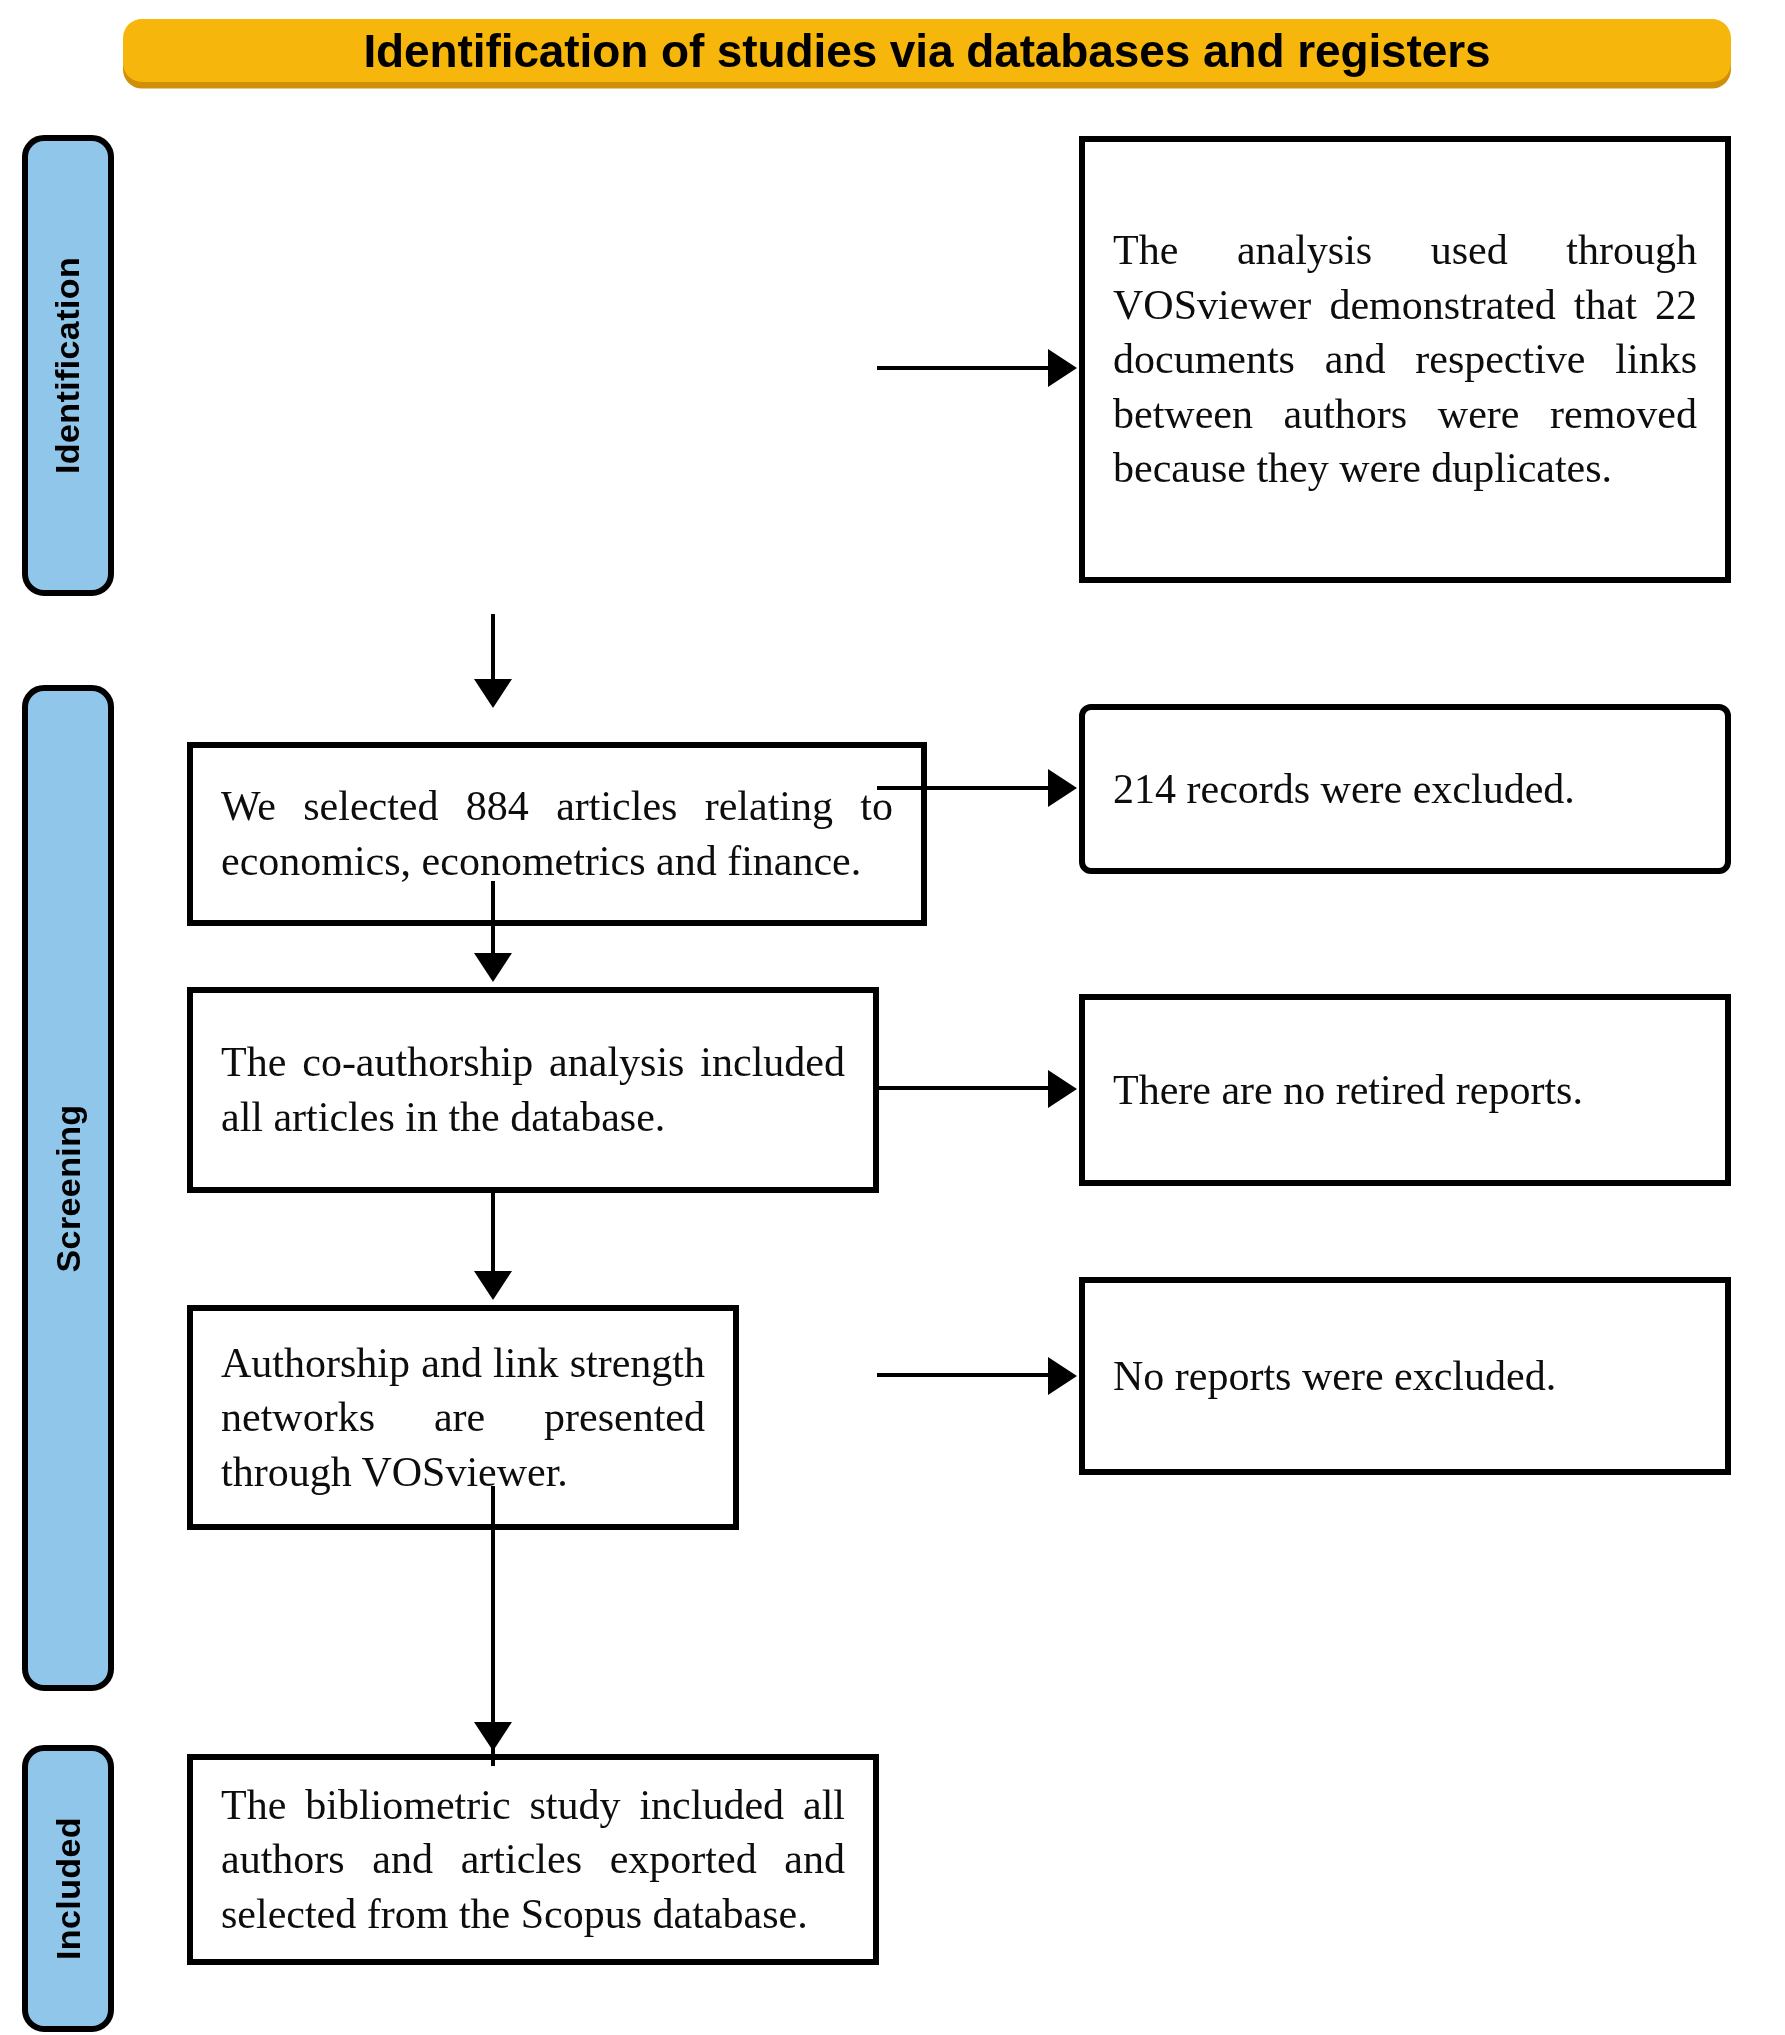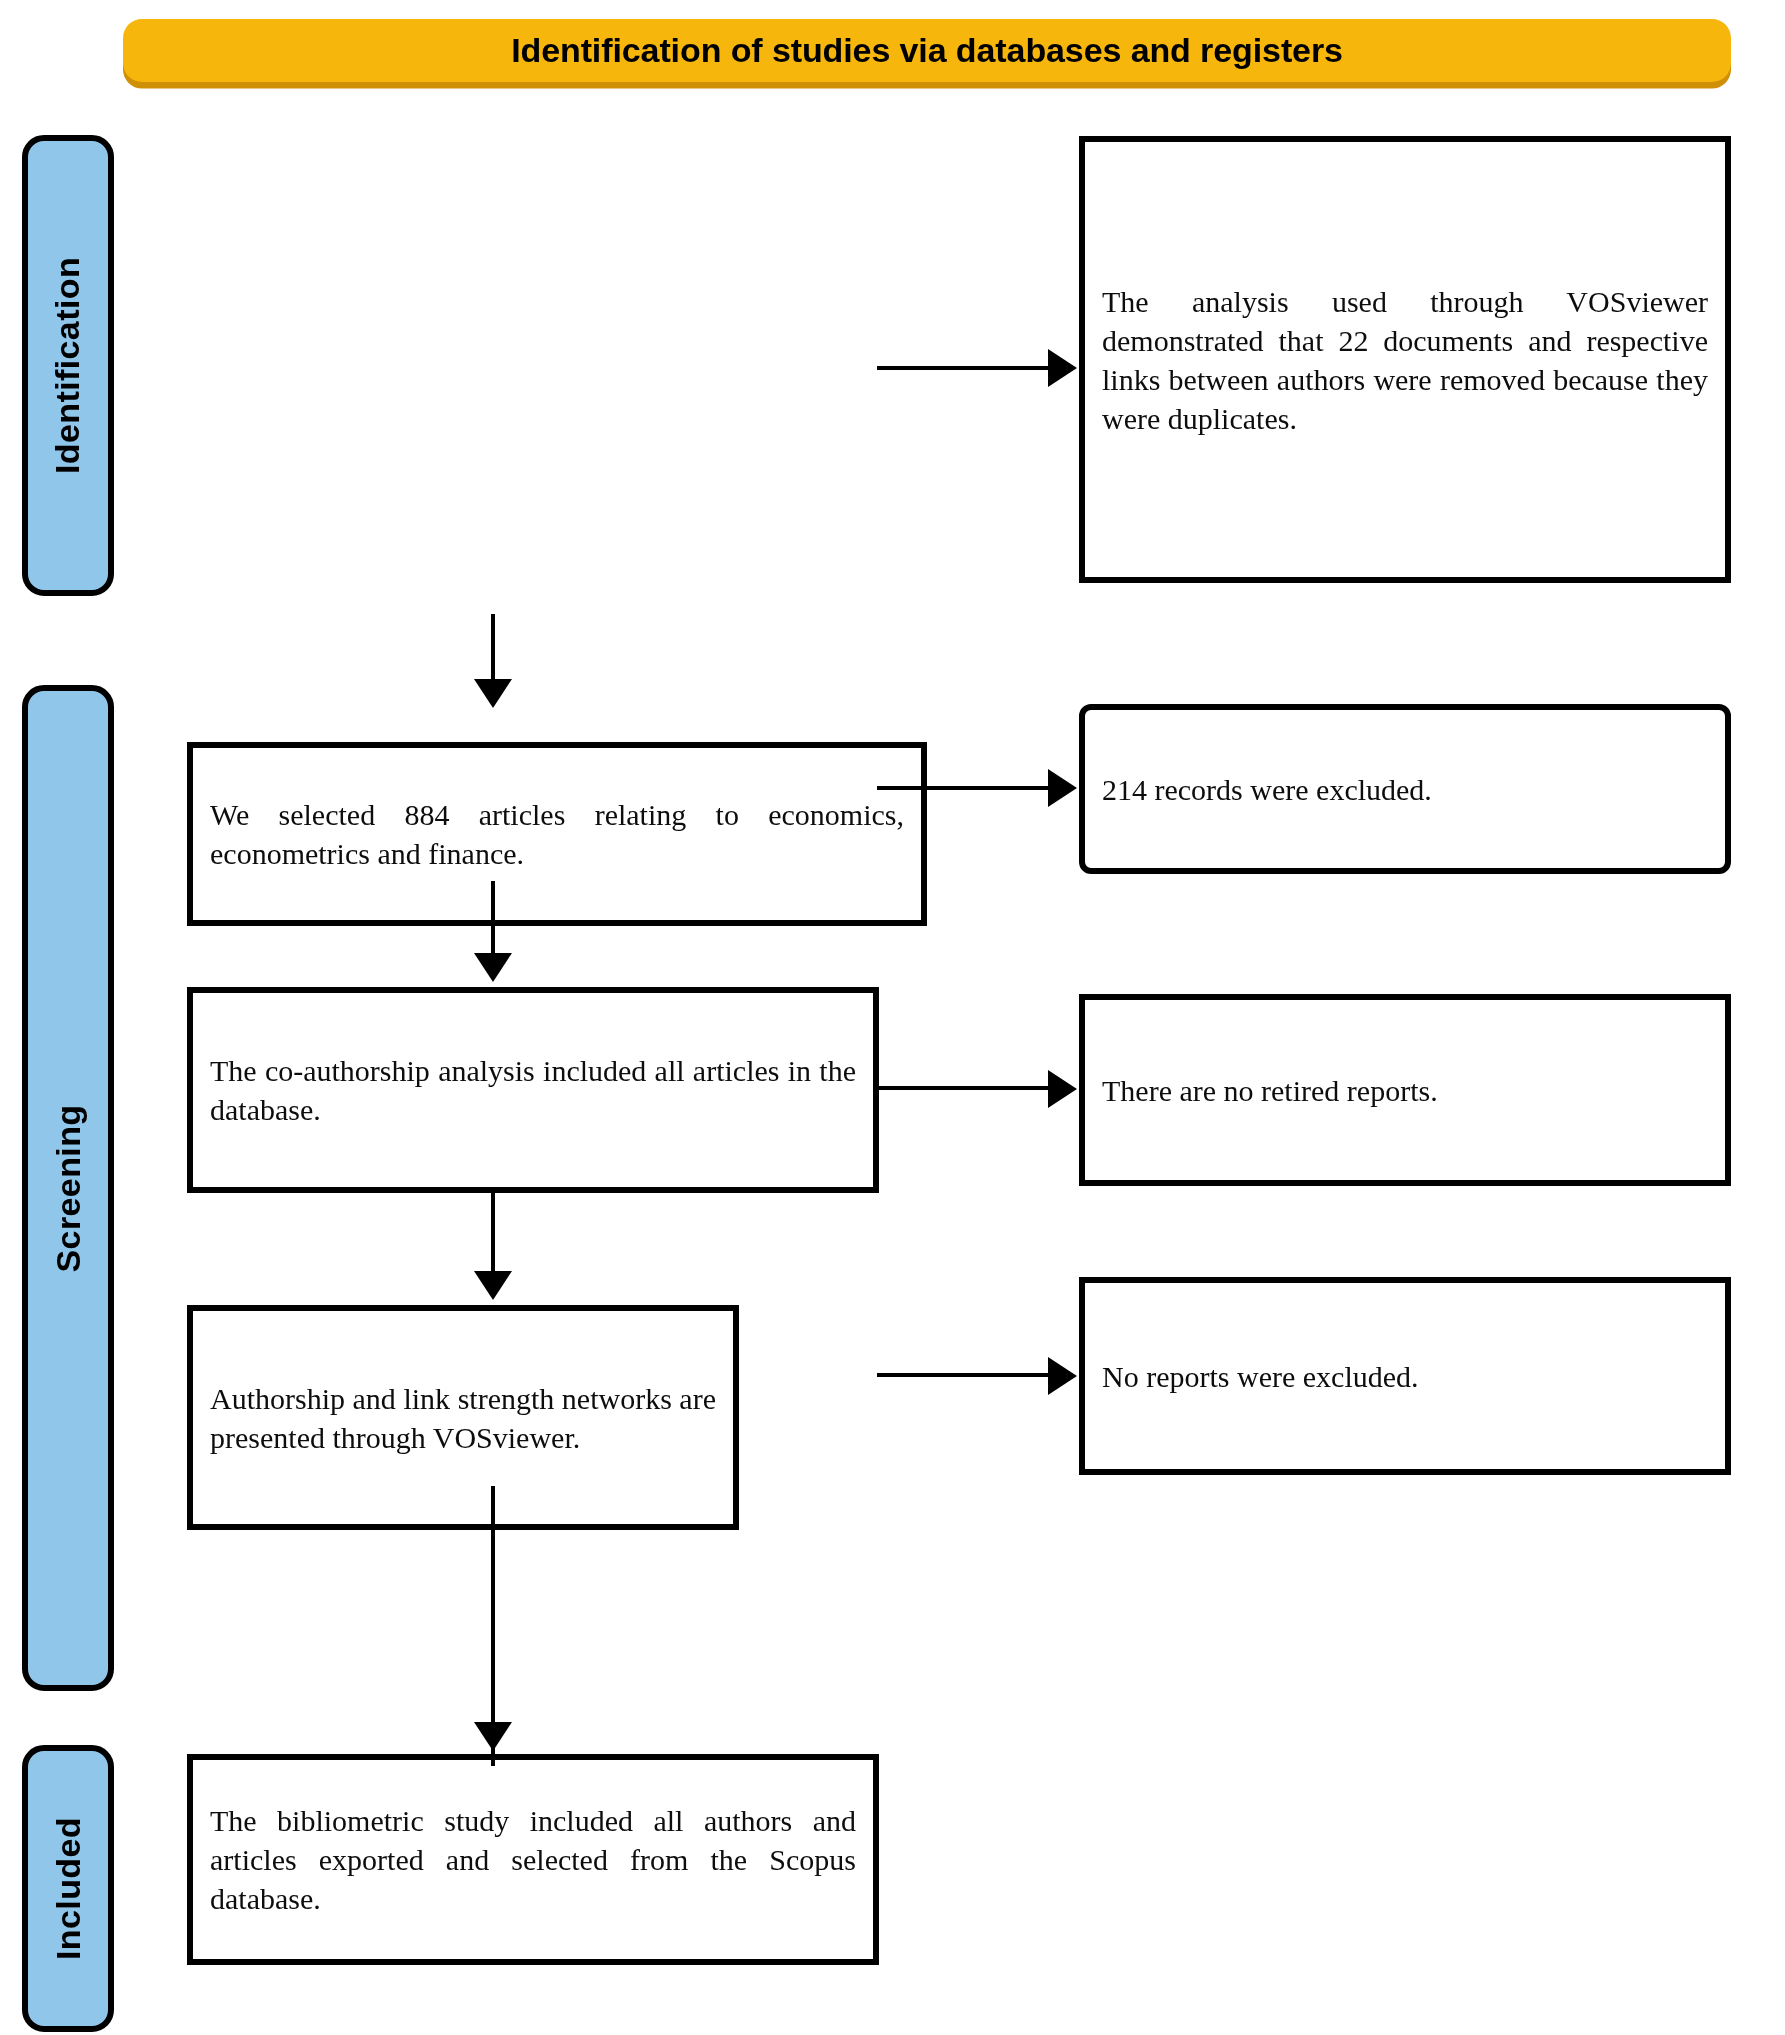--- a/index.html
+++ b/index.html
@@ -17,21 +17,21 @@
     position:absolute;
     left:123px;top:19px;width:1608px;height:63px;
     background:#F6B60B;
     border-radius:19px;
     box-shadow:0 6.6px 0 0 #CF8F06;
     display:flex;align-items:center;justify-content:center;
   }
   .banner-title{
     font-family:"Liberation Sans", sans-serif;
     font-weight:bold;
-    font-size:34px;
+    font-size:46px;
     color:#000000;
     letter-spacing:-0.1px;
     white-space:nowrap;
   }
 
   
   .rail{
     position:absolute;left:22px;width:92px;
     background:#8FC6E9;
     border:6.6px solid #000000;
@@ -55,22 +55,22 @@
   
   .box{
     position:absolute;
     background:#ffffff;
     border:6.6px solid #000000;
     box-sizing:border-box;
     display:flex;align-items:center;
   }
   .box-text{
     width:100%;
-    padding:0 17px;
-    font-size:30px;
+    padding:0 28px;
+    font-size:42px;
     line-height:1.30;
     color:#0d0d0d;
     text-align:justify;
     text-align-last:left;
     -moz-text-align-last:left;
     hyphens:none;
   }
   .box-text.nojustify{text-align:left;}
 
   #box-records-identified{left:187px;top:129px;width:692px;height:486px;}

